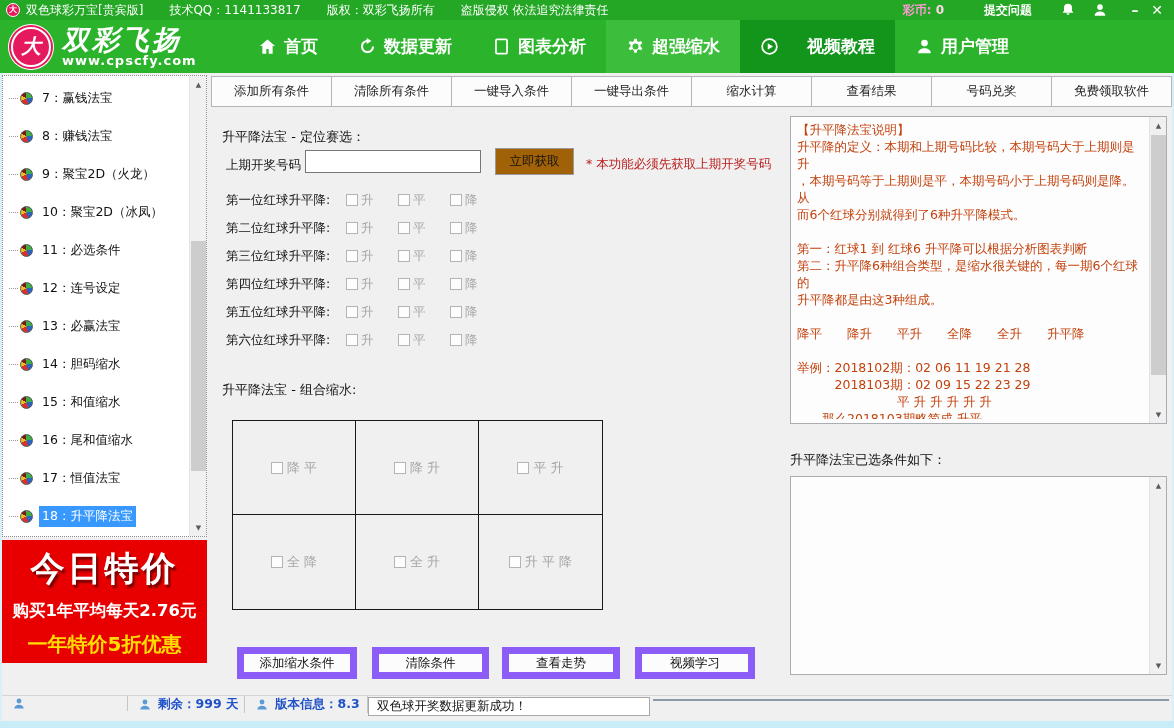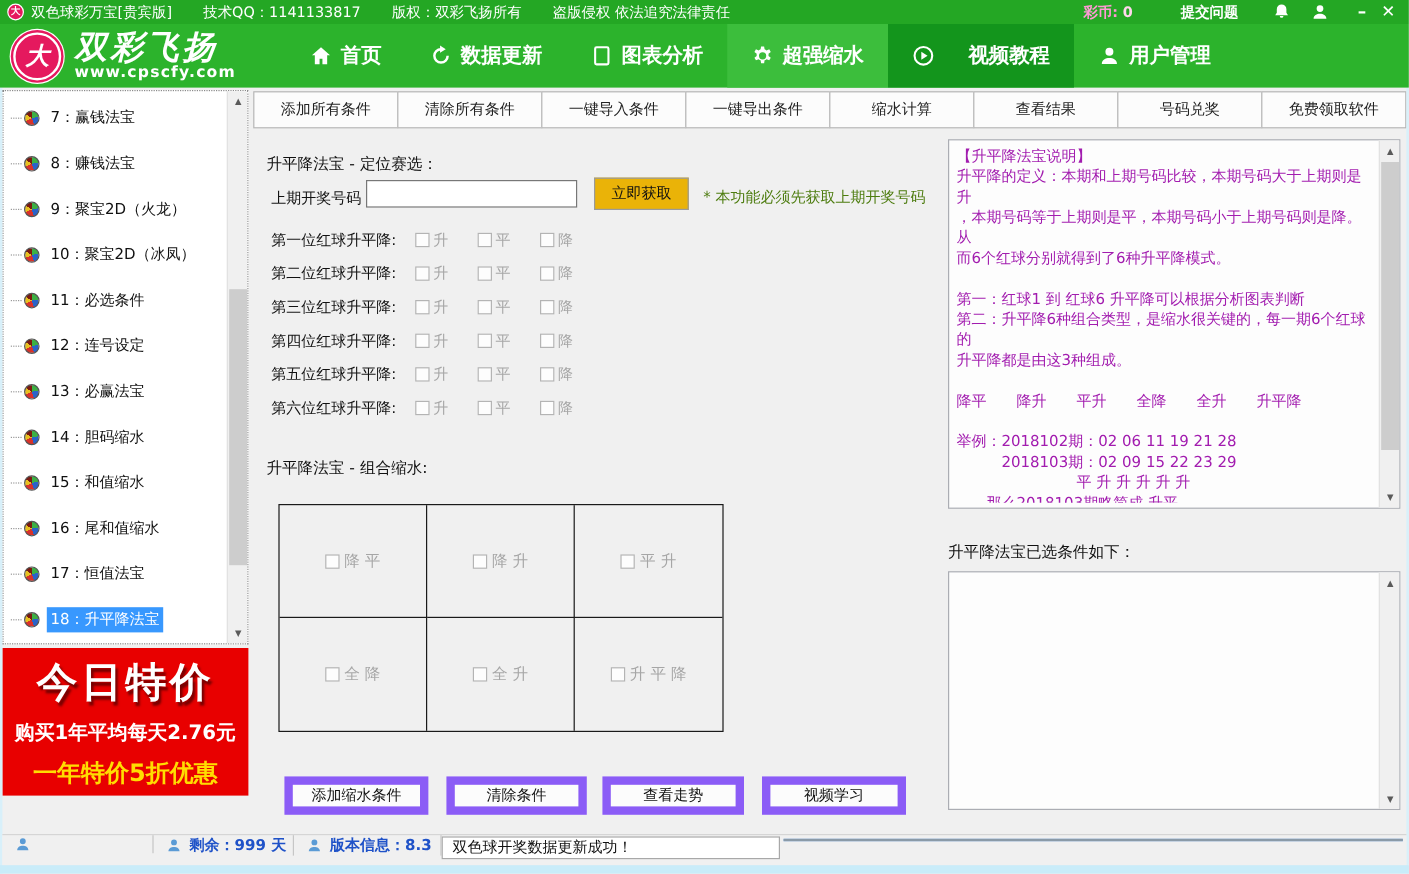--- a/index.html
+++ b/index.html
@@ -108,24 +108,24 @@
   .sec-title { position:absolute; font-size:13px; color:#111; z-index:2; }
   #sec1 { left:222px; top:128px; }
   #sec2 { left:222px; top:381px; }
   .prev-label { position:absolute; left:226px; top:157px; font-size:12.5px; color:#111; z-index:2; }
   .prev-input {
     position:absolute; left:305px; top:150px; width:176px; height:23px;
     border:1px solid #777; background:#fff; font-size:13px; padding:0 4px; z-index:2;
   }
   .get-btn {
     position:absolute; left:495px; top:148px; width:79px; height:27px;
-    background:#eab308; border:1px solid #9a9a9a; font-size:12.5px; color:#111;
+    background:#a16207; border:1px solid #9a9a9a; font-size:12.5px; color:#111;
     display:flex; align-items:center; justify-content:center; cursor:default; z-index:2;
   }
-  .red-note { position:absolute; left:586px; top:156px; font-size:12.5px; color:#4d7c0f; z-index:2; white-space:nowrap; }
+  .red-note { position:absolute; left:586px; top:156px; font-size:12.5px; color:#b91c1c; z-index:2; white-space:nowrap; }
 
   .cb-rows { position:absolute; left:226px; top:186px; z-index:2; }
   .cb-row { height:28px; display:grid; grid-template-columns:120px 52px 52px 52px; align-items:center; }
   .cb-row .rl { font-size:12.5px; color:#111; white-space:nowrap; }
   .opt { display:flex; align-items:center; gap:3px; font-size:12.5px; color:#a6a6a6; cursor:default; }
   .cbx { width:12px; height:12px; border:1px solid #b4b4b4; background:#fdfdfd; flex:0 0 auto; }
 
   .combo-grid {
     position:absolute; left:232px; top:408px; width:371px; height:190px;
     display:grid; grid-template-columns:1fr 1fr 1fr; grid-template-rows:1fr 1fr;
@@ -146,21 +146,21 @@
   }
   #bb0 { left:237px; width:120px; } #bb1 { left:372px; width:117px; }
   #bb2 { left:502px; width:118px; } #bb3 { left:635px; width:120px; }
 
   
   .desc-box {
     position:absolute; left:790px; top:116px; width:377px; height:308px;
     background:#fdfdfd; border:1px solid #abadb3; z-index:2;
   }
   .desc-text { position:absolute; left:6px; top:4px; right:20px; bottom:4px; overflow:hidden; }
-  .desc-line { font-size:12.5px; line-height:17px; color:#a21caf; white-space:pre-wrap; min-height:17px; }
+  .desc-line { font-size:12.5px; line-height:17px; color:#c2410c; white-space:pre-wrap; min-height:17px; }
   .sel-title { position:absolute; left:790px; top:451px; font-size:13px; color:#111; z-index:2; }
   .sel-box {
     position:absolute; left:790px; top:476px; width:377px; height:199px;
     background:#fdfdfd; border:1px solid #abadb3; z-index:2;
   }
 
   
   .statusbar {
     position:absolute; left:2px; top:695px; width:1170px; height:26px;
     background:#f0f0f0; border-top:1px solid #d5d5d5; display:flex; align-items:flex-start; z-index:4;

